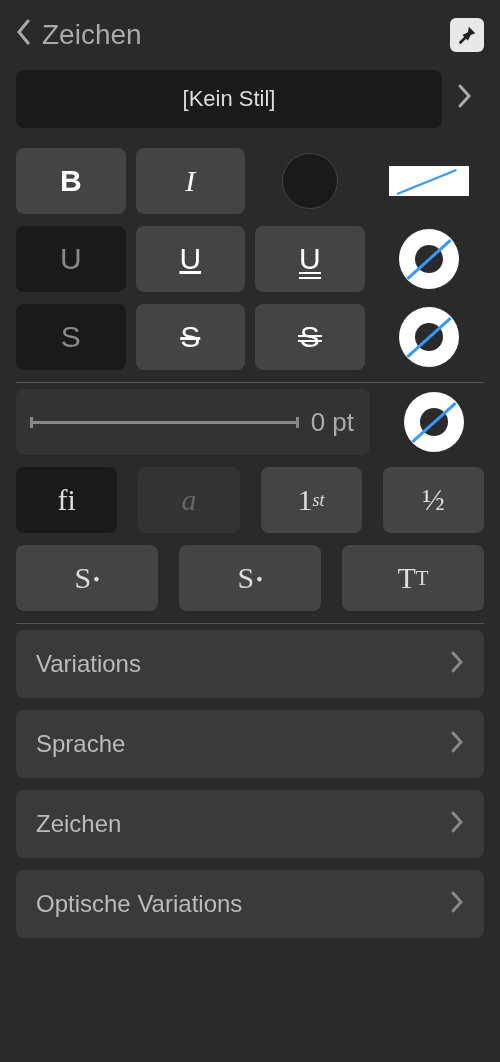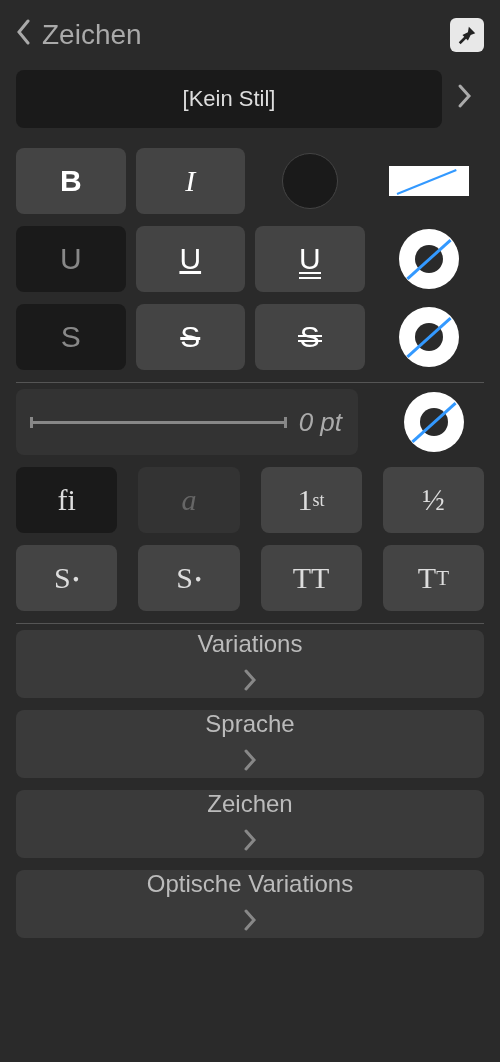--- a/index.html
+++ b/index.html
@@ -145,23 +145,22 @@
       transform: rotate(-42deg);
     }
     .divider {
       height: 1px;
       background: #555;
       margin: 6px 0;
     }
     .slider-row {
       display: flex;
       align-items: flex-start;
-      gap: 26px;
+      gap: 14px;
       margin-bottom: 12px;
-      font-style: italic;
     }
     .slider-box {
       flex: 1;
       height: 66px;
       background: #333;
       border-radius: 8px;
       display: flex;
       align-items: center;
       padding: 0 16px;
       gap: 14px;
@@ -225,34 +224,33 @@
     .nav-item {
       height: 68px;
       background: #3a3a3a;
       border-radius: 8px;
       display: flex;
       align-items: center;
       justify-content: space-between;
       padding: 0 20px;
       margin-bottom: 12px;
       cursor: pointer;
-      flex-direction: column;
     }
     .nav-label {
       font-size: 24px;
       color: #bbb;
     }
     .nav-chevron {
       font-size: 28px;
       color: #888;
     }
     .uline { text-decoration: underline; }
     .strike { text-decoration: line-through; }
     .serif { font-family: Georgia, serif; }
-    .sup { font-size: 0.6em; vertical-align: super; }
+    .sup { font-size: 0.6em; vertical-align: super; font-style: italic; }
     .double-u { position: relative; display: inline-block; }
     .double-u::after { content: ""; position: absolute; left: 0; right: 0; bottom: -3px; height: 2px; background: currentColor; }
     .double-u::before { content: ""; position: absolute; left: 0; right: 0; bottom: 2px; height: 2px; background: currentColor; }
     .dbl-strike { position: relative; display: inline-block; }
     .dbl-strike::after { content: ""; position: absolute; left: -2px; right: -2px; top: 45%; height: 2px; background: currentColor; }
     .dbl-strike::before { content: ""; position: absolute; left: -2px; right: -2px; top: 60%; height: 2px; background: currentColor; }
   </style>
 </head>
 <body>
 
@@ -361,23 +359,20 @@
   <div class="feature-row">
     <div class="feature-btn feat-avail serif">
         <span>S</span>
         <span style="font-size:0.35em;vertical-align:super;margin-left:2px">●</span>
       </div>
     <div class="feature-btn feat-avail serif">
         <span>S</span>
         <span style="font-size:0.35em;vertical-align:sub;margin-left:2px">●</span>
       </div>
     <div class="feature-btn feat-avail serif">
-        <span>TT</span>
-      </div>
-    <div class="feature-btn feat-avail serif">
         <span>T</span>
         <span style="font-size:0.7em">T</span>
       </div>
   </div>
 
   <div class="divider"></div>
 
   <div class="nav-item">
     <span class="nav-label">Variations</span>
     <span class="nav-chevron"><svg width="14" height="22" viewBox="0 0 14 22">

